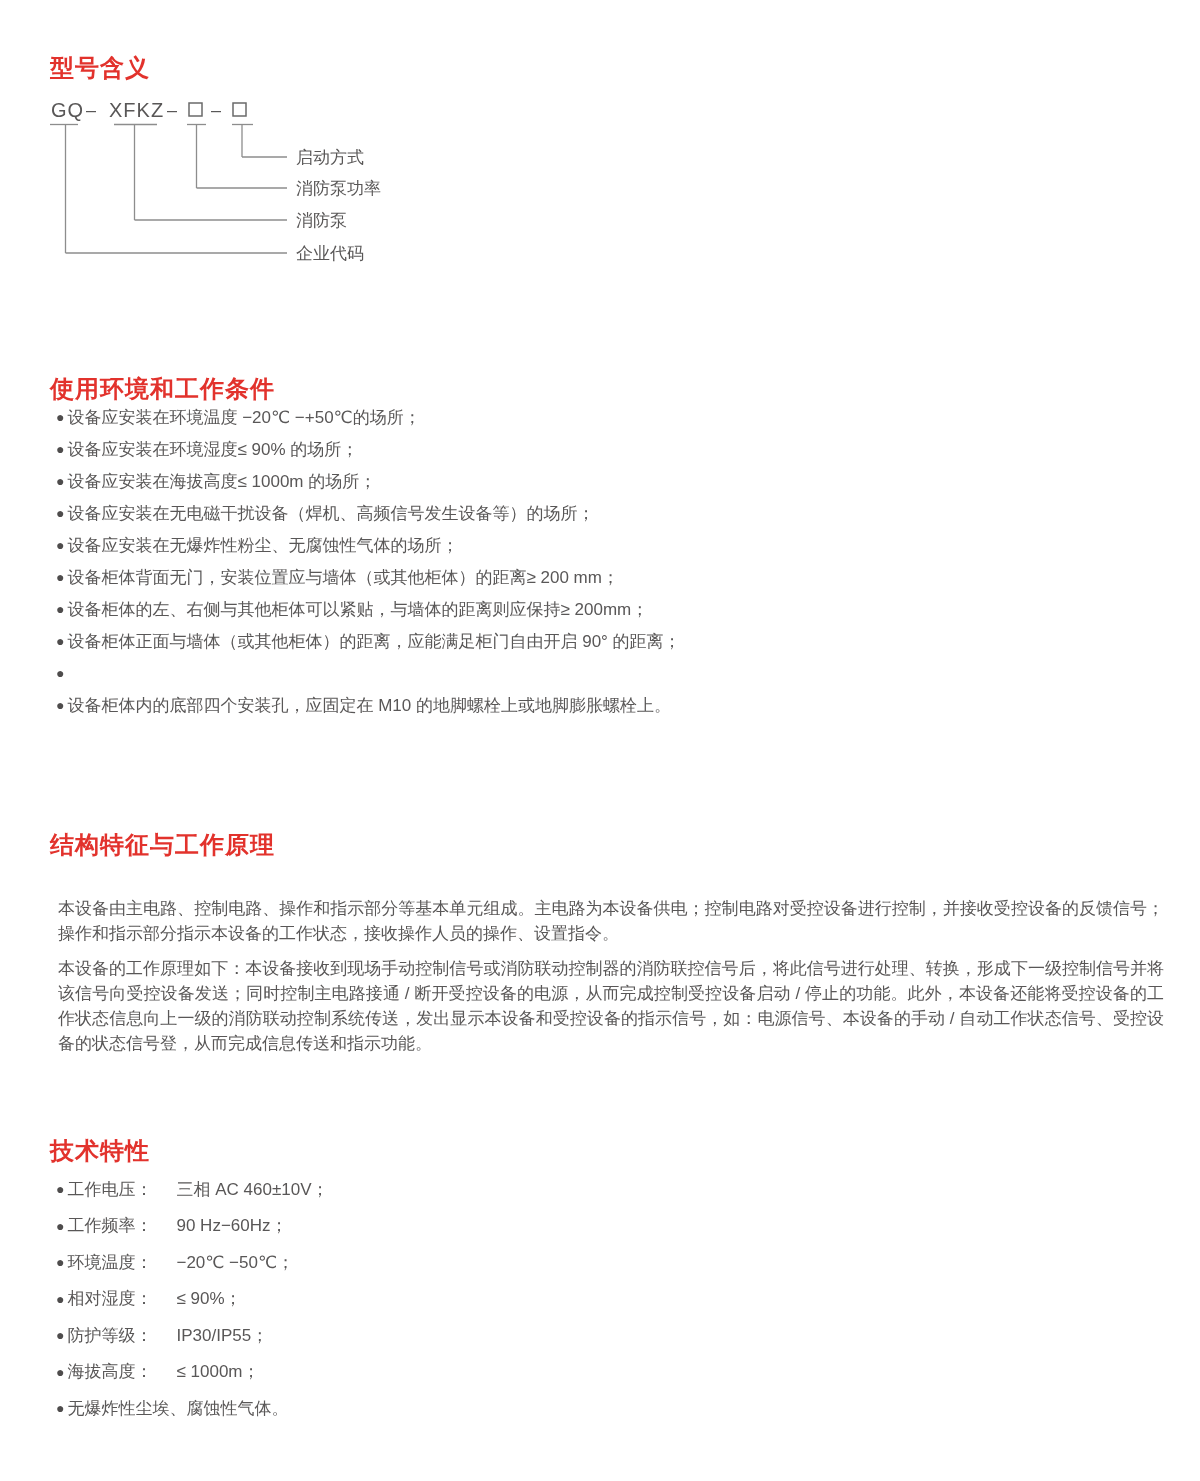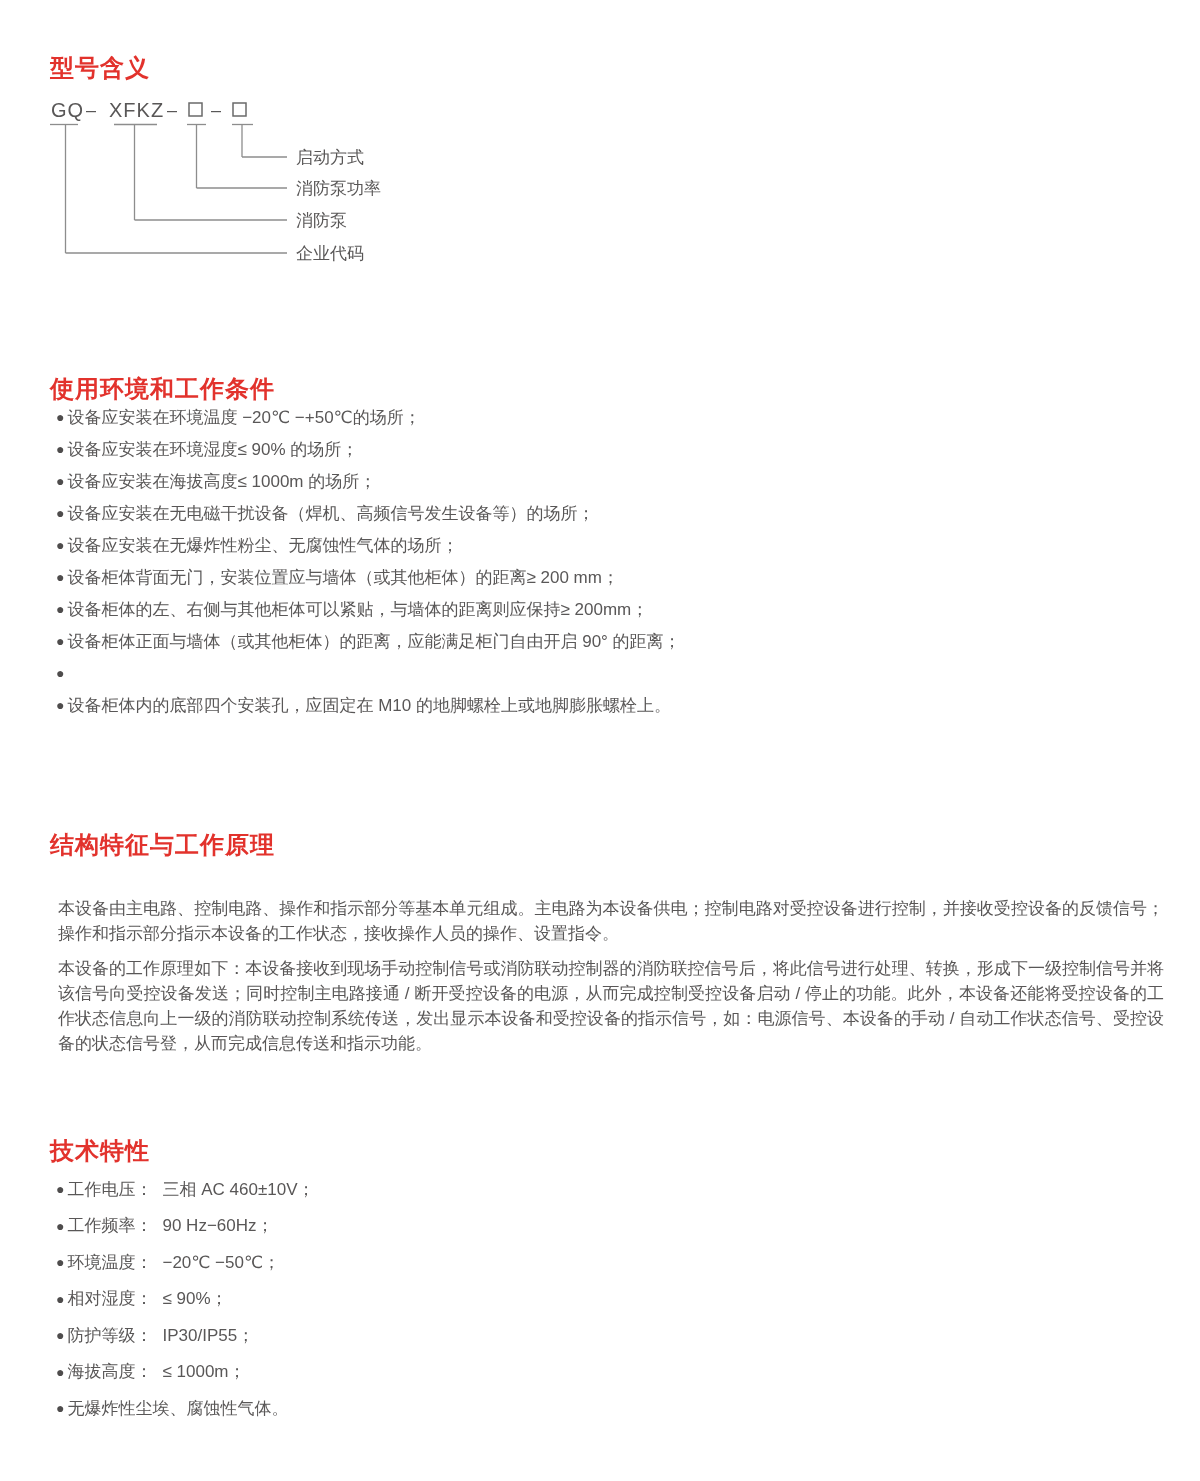--- a/index.html
+++ b/index.html
@@ -37,21 +37,21 @@
   #model-diagram rect { stroke: #6a6a6a; stroke-width: 1.5; fill: none; }
 
   
   .bullet-list { position: absolute; left: 56px; right: 45px; }
   #env-list  { top: 401px; }
   #tech-list { top: 1171px; }
   .bullet-item { display: flex; align-items: center; white-space: nowrap; }
   #env-list  .bullet-item { height: 32px; font-size: 17px; }
   #tech-list .bullet-item { height: 36.5px; font-size: 17px; }
   .bullet-glyph { font-size: 14px; margin-right: 3px; color: #4e4c4c; line-height: 1; }
-  .tech-label { margin-right: 10px; text-align: right; }
+  .tech-label { margin-right: 24px; text-align: right; }
 
   
   #structure-paragraphs {
     position: absolute; left: 58px; top: 872px; width: 1106px;
     font-size: 17px; line-height: 25px;
     text-align: justify;
     margin-top: 24px;
   }
   #structure-paragraphs p { margin-bottom: 10px; }
 </style>

